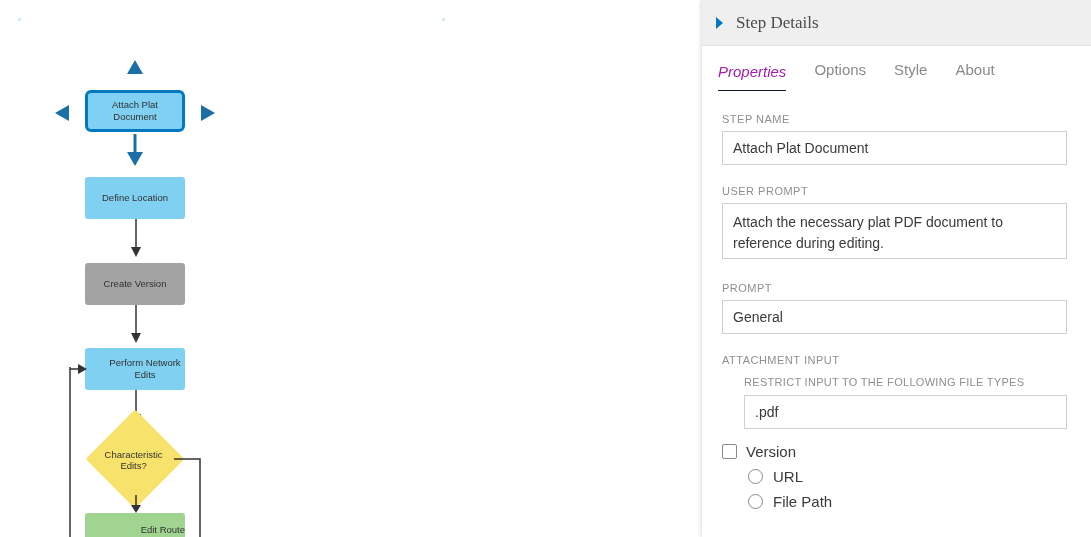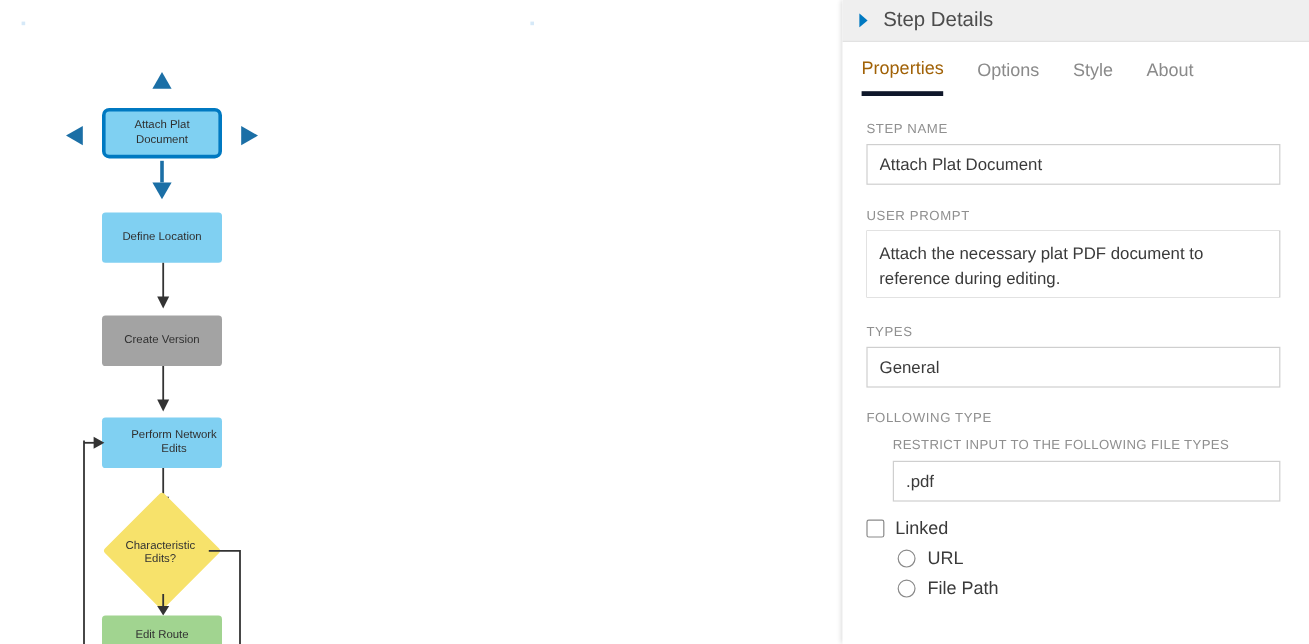--- a/index.html
+++ b/index.html
@@ -65,21 +65,21 @@
       left: 0;
     }
     .bottom-node {
       position: absolute;
       width: 100px;
       height: 24px;
       border-radius: 3px 3px 0 0;
       background: #a1d490;
       display: flex;
       align-items: flex-end;
-      justify-content: center;
+      justify-content: flex-end;
       font-size: 9.5px;
       padding-bottom: 2px;
       cursor: pointer;
     }
     svg.connector {
       position: absolute;
       overflow: visible;
       pointer-events: none;
     }
     
@@ -89,27 +89,28 @@
       top: 0;
       width: 389px;
       height: 537px;
       background: #fff;
       box-shadow: -1px 0 4px rgba(0,0,0,0.15);
       display: flex;
       flex-direction: column;
       overflow: hidden;
     }
     .panel-header {
-      height: 35px;
+      height: 46px;
       background: #efefef;
       display: flex;
       align-items: center;
       padding-left: 12px;
       position: relative;
       border-bottom: 1px solid #e2e2e2;
+      font-family: Liberation Serif, serif;
     }
     .collapse-handle {
       width: 12px; height: 100%;
       display: flex; align-items: center; justify-content: center;
       cursor: pointer;
       margin-right: 10px;
     }
     .collapse-handle svg { display:block; }
     .panel-title {
       font-size: 17px;
@@ -124,22 +125,23 @@
       gap: 28px;
     }
     .tab {
       font-size: 15px;
       color: #8a8a8a;
       padding-bottom: 10px;
       cursor: pointer;
       border-bottom: 3px solid transparent;
     }
     .tab.active {
-      color: #a16207;
-      border-bottom: 4px solid #0f172a;
+      color: #a21caf;
+      border-bottom: 1px solid #0f172a;
+      font-style: italic;
     }
     .panel-body {
       flex: 1;
       overflow-y: auto;
       padding: 16px 24px 8px 20px;
     }
     .field-label {
       font-size: 11px;
       letter-spacing: 0.5px;
       color: #8f8f8f;
@@ -333,33 +335,33 @@
     <div class="tab">About</div>
   </div>
 
   <div class="panel-body">
     <div class="field-label">STEP NAME</div>
     <input class="text-input" value="Attach Plat Document" style="">
 
     <div class="field-label">USER PROMPT</div>
     <textarea class="text-area" style="">Attach the necessary plat PDF document to reference during editing.</textarea>
 
-    <div class="field-label">TYPES</div>
+    <div class="field-label">PROMPT</div>
     <input class="text-input" value="General" style="">
 
-    <div class="field-label" style="margin-bottom:10px;">FOLLOWING TYPE</div>
+    <div class="field-label" style="margin-bottom:10px;">ATTACHMENT INPUT</div>
 
     <div class="sub-block">
       <div class="sub-label">RESTRICT INPUT TO THE FOLLOWING FILE TYPES</div>
       <input class="sub-input" value=".pdf" style="">
     </div>
 
     <div class="check-row" style="margin-top:10px;">
       <span class="checkbox"></span>
-      <span class="check-label">Linked</span>
+      <span class="check-label">Version</span>
     </div>
     <div class="radio-row">
       <span class="radio"></span>
       <span class="radio-label">URL</span>
     </div>
     <div class="radio-row">
       <span class="radio"></span>
       <span class="radio-label">File Path</span>
     </div>
     

